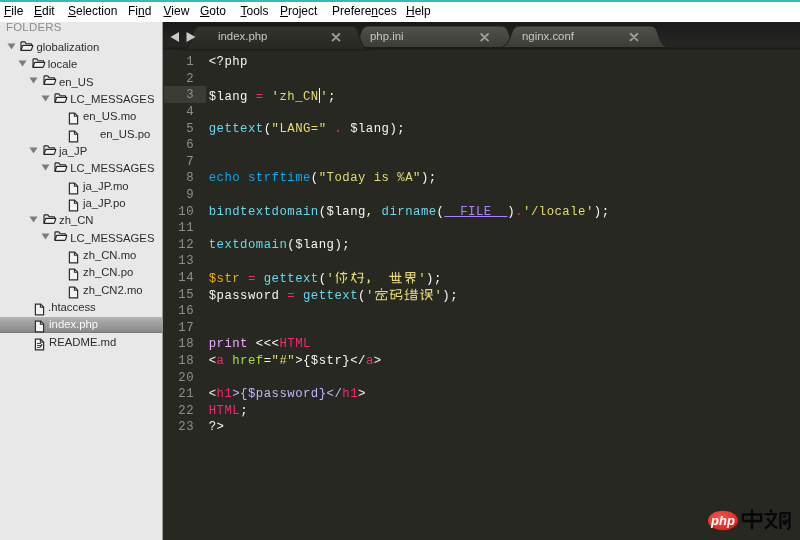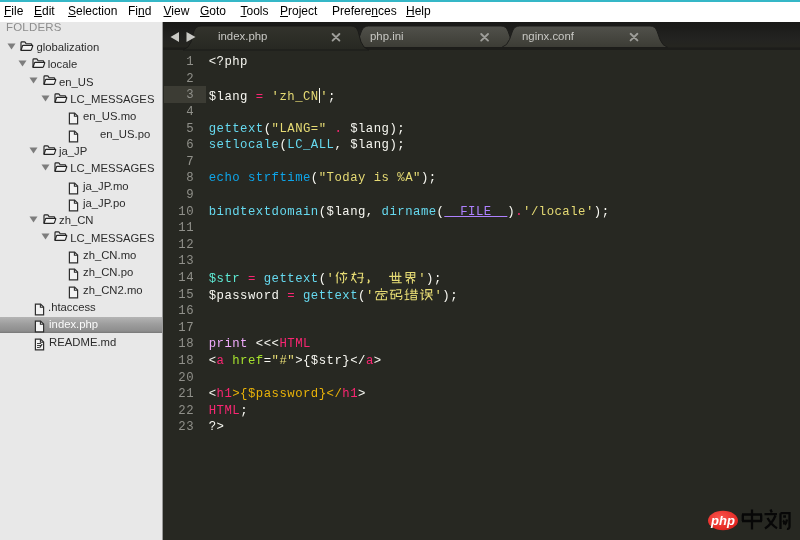--- a/index.html
+++ b/index.html
@@ -194,32 +194,32 @@
 <div id="code">
       <div class="ln" style="top:5.20px">1</div>
 <div class="cl" style="top:5.20px"><span style="color:#f8f8f2">&lt;?php</span></div>
 <div class="ln" style="top:21.80px">2</div>
 <div class="ln" style="top:38.40px">3</div>
 <div class="cl" style="top:38.40px"><span style="color:#f8f8f2">$lang </span><span style="color:#f92672">=</span><span style="color:#f8f8f2"> </span><span style="color:#e6db74">'zh_CN</span><span class="cur"></span><span style="color:#e6db74">'</span><span style="color:#f8f8f2">;</span></div>
 <div class="ln" style="top:55.00px">4</div>
 <div class="ln" style="top:71.60px">5</div>
 <div class="cl" style="top:71.60px"><span style="color:#66d9ef">gettext</span><span style="color:#f8f8f2">(</span><span style="color:#e6db74">"LANG="</span><span style="color:#f8f8f2"> </span><span style="color:#f92672">.</span><span style="color:#f8f8f2"> $lang);</span></div>
 <div class="ln" style="top:88.20px">6</div>
-<div class="cl" style="top:88.20px"><span style="color:#66d9ef">setlocale</span><span style="color:#f8f8f2">(</span><span style="color:#66d9ef">LC_ALL</span><span style="color:#f8f8f2">, $lang);</span></div>
 <div class="ln" style="top:104.80px">7</div>
 <div class="ln" style="top:121.40px">8</div>
 <div class="cl" style="top:121.40px"><span style="color:#0ea5e9">echo strftime</span><span style="color:#f8f8f2">(</span><span style="color:#e6db74">"Today is %A"</span><span style="color:#f8f8f2">);</span></div>
 <div class="ln" style="top:138.00px">9</div>
 <div class="ln" style="top:154.60px">10</div>
 <div class="cl" style="top:154.60px"><span style="color:#66d9ef">bindtextdomain</span><span style="color:#f8f8f2">($lang, </span><span style="color:#66d9ef">dirname</span><span style="color:#f8f8f2">(</span><span style="color:#ae81ff;text-decoration:underline">__FILE__</span><span style="color:#f8f8f2">)</span><span style="color:#f92672">.</span><span style="color:#e6db74">'/locale'</span><span style="color:#f8f8f2">);</span></div>
 <div class="ln" style="top:171.20px">11</div>
 <div class="ln" style="top:187.80px">12</div>
+<div class="cl" style="top:187.80px"><span style="color:#66d9ef">textdomain</span><span style="color:#f8f8f2">($lang);</span></div>
 <div class="ln" style="top:204.40px">13</div>
 <div class="ln" style="top:221.00px">14</div>
-<div class="cl" style="top:221.00px"><span style="color:#5eead4">$str </span><span style="color:#f92672">=</span><span style="color:#f8f8f2"> </span><span style="color:#66d9ef">gettext</span><span style="color:#f8f8f2">(</span><span style="color:#e6db74">'</span><span class="cj"><svg width="14.8" height="13" viewBox="0 0 14.8 13" style="vertical-align:-2px">
+<div class="cl" style="top:221.00px"><span style="color:#eab308">$str </span><span style="color:#f92672">=</span><span style="color:#f8f8f2"> </span><span style="color:#66d9ef">gettext</span><span style="color:#f8f8f2">(</span><span style="color:#e6db74">'</span><span class="cj"><svg width="14.8" height="13" viewBox="0 0 14.8 13" style="vertical-align:-2px">
             <g fill="none" stroke="#e6db74" stroke-width="1.15" stroke-linecap="round">
               <path d="M4.2 1.2 L2.2 5 M3.2 3.4 L3.2 12 M6.5 2.6 L12.8 2.6 M9.8 1 L8.4 3.8 M9.6 4.6 L9.6 10.6 Q9.6 12 8.2 11.8 M6 6.6 L6.8 9.2 M12.6 6.2 L11.6 8.8"></path>
             </g>
           </svg></span><span class="cj"><svg width="14.8" height="13" viewBox="0 0 14.8 13" style="vertical-align:-2px">
             <g fill="none" stroke="#e6db74" stroke-width="1.15" stroke-linecap="round">
               <path d="M2 3.4 L6 3.4 M4.4 1.4 Q3.6 6.6 1.6 9.4 M2.4 5.8 Q4.8 9 6.2 11.6 M8.4 2.2 L12.6 2.2 Q12 7.4 12 9.8 Q12 12 10.4 11.6 M7.6 6.8 L13.4 6.8"></path>
             </g>
           </svg></span><span class="cj"><svg width="14.8" height="13" viewBox="0 0 14.8 13" style="vertical-align:-2px">
             <g fill="none" stroke="#e6db74" stroke-width="1.15" stroke-linecap="round">
               <path d="M3.4 9 Q4.6 10 3.2 11.8" stroke-width="1.5"></path>
@@ -252,21 +252,21 @@
             </g>
           </svg></span><span style="color:#e6db74">'</span><span style="color:#f8f8f2">);</span></div>
 <div class="ln" style="top:254.20px">16</div>
 <div class="ln" style="top:270.80px">17</div>
 <div class="ln" style="top:287.40px">18</div>
 <div class="cl" style="top:287.40px"><span style="color:#f0abfc">print</span><span style="color:#f8f8f2"> &lt;&lt;&lt;</span><span style="color:#f92672">HTML</span></div>
 <div class="ln" style="top:304.00px">18</div>
 <div class="cl" style="top:304.00px"><span style="color:#f8f8f2">&lt;</span><span style="color:#f92672">a</span><span style="color:#f8f8f2"> </span><span style="color:#a6e22e">href</span><span style="color:#f8f8f2">=</span><span style="color:#e6db74">"#"</span><span style="color:#f8f8f2">&gt;{$str}&lt;/</span><span style="color:#f92672">a</span><span style="color:#f8f8f2">&gt;</span></div>
 <div class="ln" style="top:320.60px">20</div>
 <div class="ln" style="top:337.20px">21</div>
-<div class="cl" style="top:337.20px"><span style="color:#f8f8f2">&lt;</span><span style="color:#f92672">h1</span><span style="color:#eab308">&gt;{$password}&lt;/</span><span style="color:#f92672">h1</span><span style="color:#f8f8f2">&gt;</span></div>
+<div class="cl" style="top:337.20px"><span style="color:#f8f8f2">&lt;</span><span style="color:#f92672">h1</span><span style="color:#c4b5fd">&gt;{$password}&lt;/</span><span style="color:#f92672">h1</span><span style="color:#f8f8f2">&gt;</span></div>
 <div class="ln" style="top:353.80px">22</div>
 <div class="cl" style="top:353.80px"><span style="color:#f92672">HTML</span><span style="color:#f8f8f2">;</span></div>
 <div class="ln" style="top:370.40px">23</div>
 <div class="cl" style="top:370.40px"><span style="color:#f8f8f2">?&gt;</span></div>
     </div>
 <svg width="92" height="30" viewBox="0 0 92 30" style="position:absolute;left:543px;top:484px">
 <defs>
         <radialGradient id="rg" cx="0.4" cy="0.35" r="0.8">
 <stop offset="0" stop-color="#f9544d"></stop>
           <stop offset="0.7" stop-color="#e62b26"></stop>

